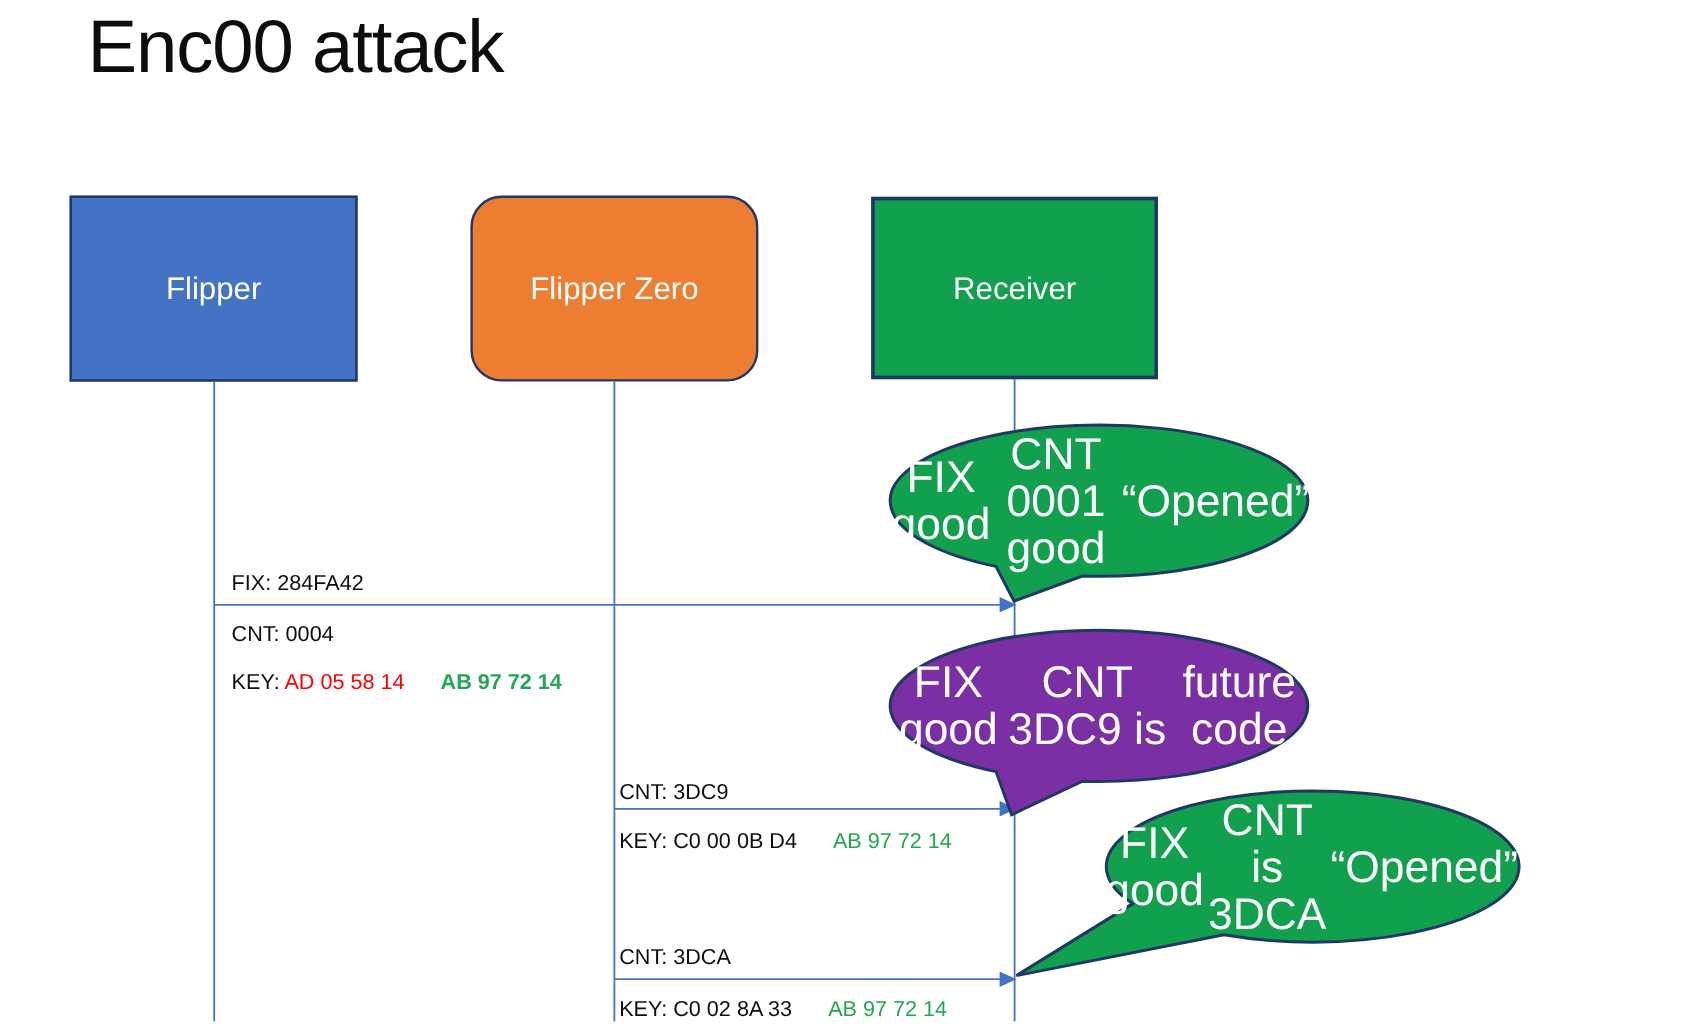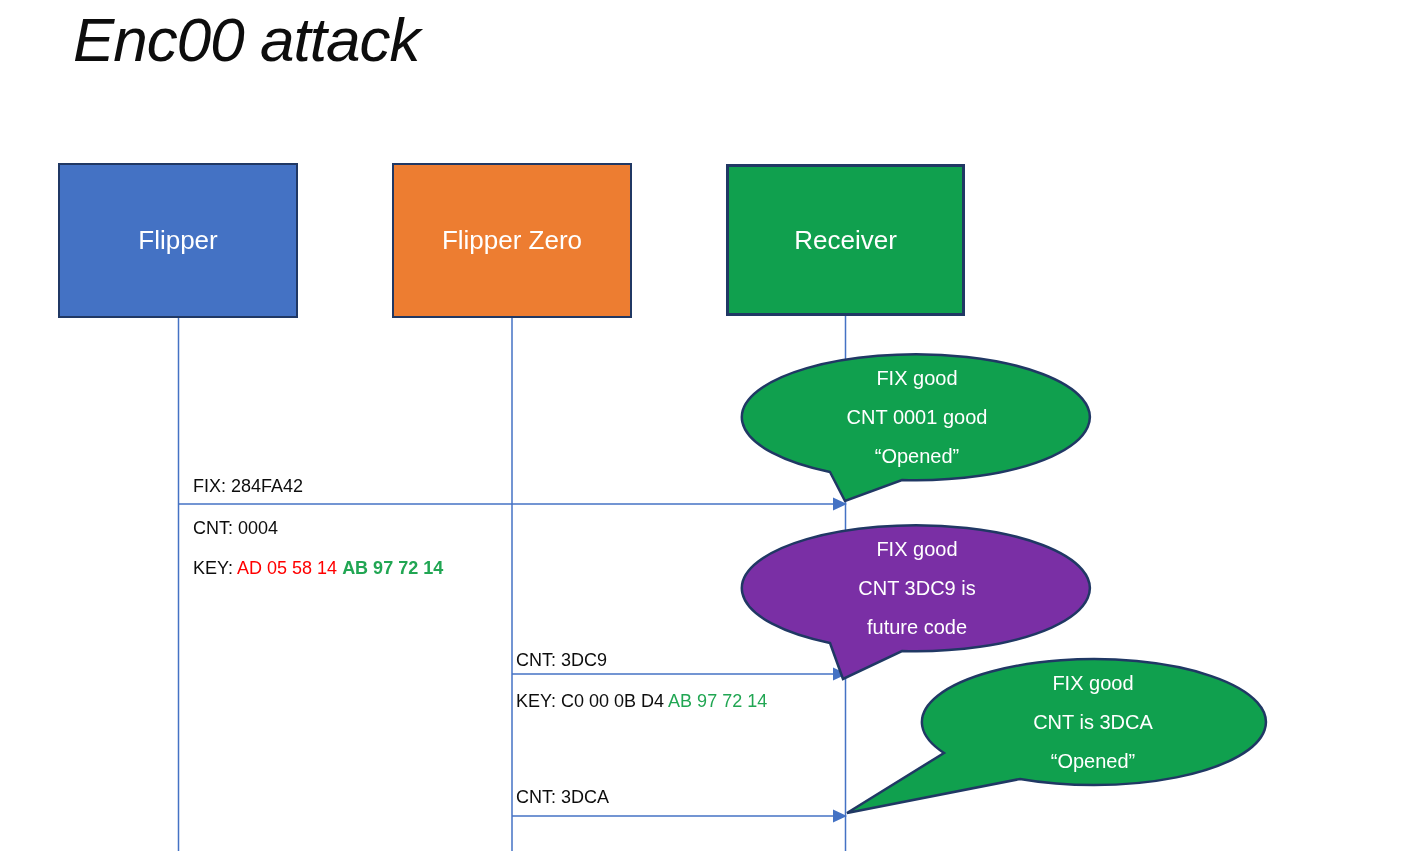--- a/index.html
+++ b/index.html
@@ -2,40 +2,40 @@
 <html style="--remote_box: #4472C4; --flipper_box: #ED7D31; --receiver_box: #10A04E; --bubble_purple: #7A2FA5; --box_border: #203864; --line_blue: #4472C4; --key_red: #FF0000; --key_green: #21A653; --text_dark: #0D0D0D;"><head>
 <meta charset="utf-8">
 <style>
   html,body{margin:0;padding:0;background:#fff;}
   .canvas{
     position:relative;width:1408px;height:859px;background:#ffffff;
     font-family:"Liberation Sans",sans-serif;overflow:hidden;
   }
   .title{
     position:absolute;left:73px;top:4px;font-size:62px;font-weight:300;
-    color:var(--text_dark);letter-spacing:-1px;white-space:nowrap;font-style:italic;
+    color:var(--text_dark);letter-spacing:-1px;white-space:nowrap;
   }
   .svg-layer{position:absolute;left:0;top:0;z-index:1;}
   .actor{
     position:absolute;z-index:2;display:flex;align-items:center;justify-content:center;
     color:#ffffff;font-size:26px;border:2px solid var(--box_border);box-sizing:border-box;
   }
   .actor-remote{left:58px;top:163px;width:240px;height:155px;background:var(--remote_box);}
-  .actor-flipper{left:392px;top:163px;width:240px;height:155px;background:var(--flipper_box);}
+  .actor-flipper{left:392px;top:163px;width:240px;height:155px;background:var(--flipper_box);border-radius:26px;}
   .actor-receiver{left:726px;top:164px;width:239px;height:152px;background:var(--receiver_box);border-width:3px;}
   .msg{
     position:absolute;z-index:3;font-size:18px;color:var(--text_dark);
     white-space:pre;line-height:30px;
   }
   .red{color:var(--key_red);}
-  .green{color:var(--key_green);}
+  .green{color:var(--key_green);margin-left:25px;}
   .bold{font-weight:bold;}
   .bubble-text{
-    position:absolute;z-index:4;display:flex;flex-direction:column;align-items:center;
-    justify-content:center;text-align:center;color:#ffffff;font-size:20px;line-height:39px;
+    position:absolute;z-index:4;display:flex;flex-direction:row;align-items:center;
+    justify-content:center;text-align:center;color:#ffffff;font-size:37px;line-height:39px;
   }
   .bt-1{left:743px;top:354px;width:348px;height:126px;}
   .bt-2{left:743px;top:525px;width:348px;height:126px;}
   .bt-3{left:921px;top:659px;width:344px;height:126px;}
   .lifeline{stroke:var(--line_blue);stroke-width:1.5;}
   .msg-line{stroke:var(--line_blue);stroke-width:1.5;}
   .arrow-head{fill:var(--line_blue);}
   .bubble{stroke:var(--box_border);stroke-width:2.5;}
   .bubble-green{fill:var(--receiver_box);}
   .bubble-purple{fill:var(--bubble_purple);}
@@ -82,20 +82,21 @@
   </div>
 
   <div class="msg" style="left:193px;top:471px">FIX: 284FA42</div>
   <div class="msg" style="left:193px;top:513px">CNT: 0004</div>
   <div class="msg" style="left:193px;top:553px"><span>KEY: </span><span class="red">AD 05 58 14 </span><span class="green bold">AB 97 72 14</span></div>
 
   <div class="msg" style="left:516px;top:645px">CNT: 3DC9</div>
   <div class="msg" style="left:516px;top:686px"><span>KEY: </span><span>C0 00 0B D4 </span><span class="green">AB 97 72 14</span></div>
 
   <div class="msg" style="left:516px;top:782px">CNT: 3DCA</div>
+  <div class="msg" style="left:516px;top:826px"><span>KEY: </span><span>C0 02 8A 33 </span><span class="green">AB 97 72 14</span></div>
 
   <div class="bubble-text bt-1">
     <div>FIX good</div>
     <div>CNT 0001 good</div>
     <div>“Opened”</div>
   </div>
   <div class="bubble-text bt-2">
     <div>FIX good</div>
     <div>CNT 3DC9 is</div>
     <div>future code</div>

